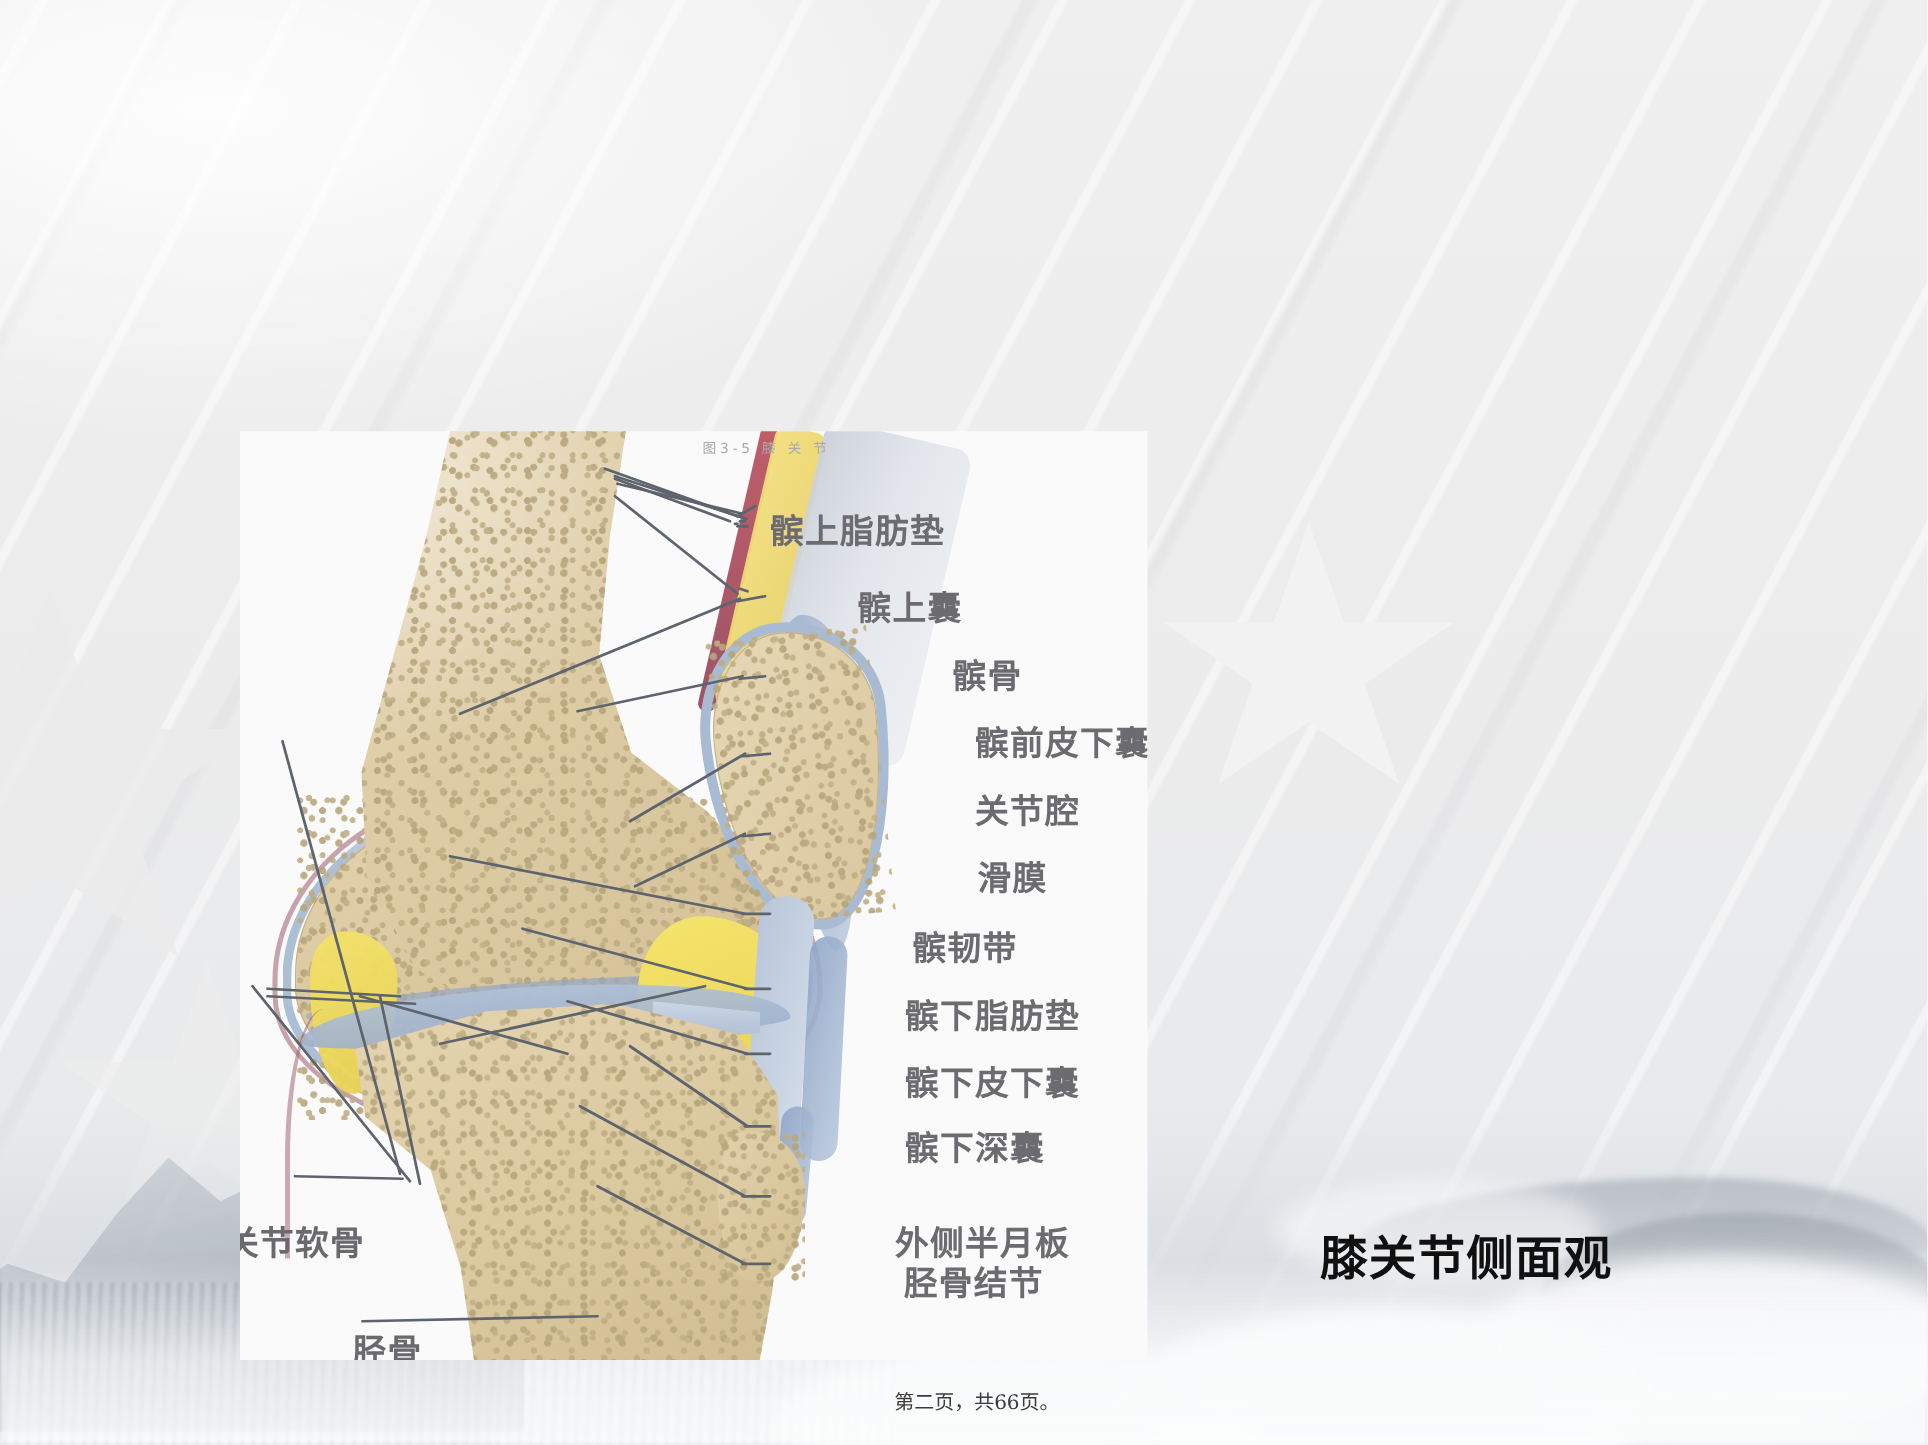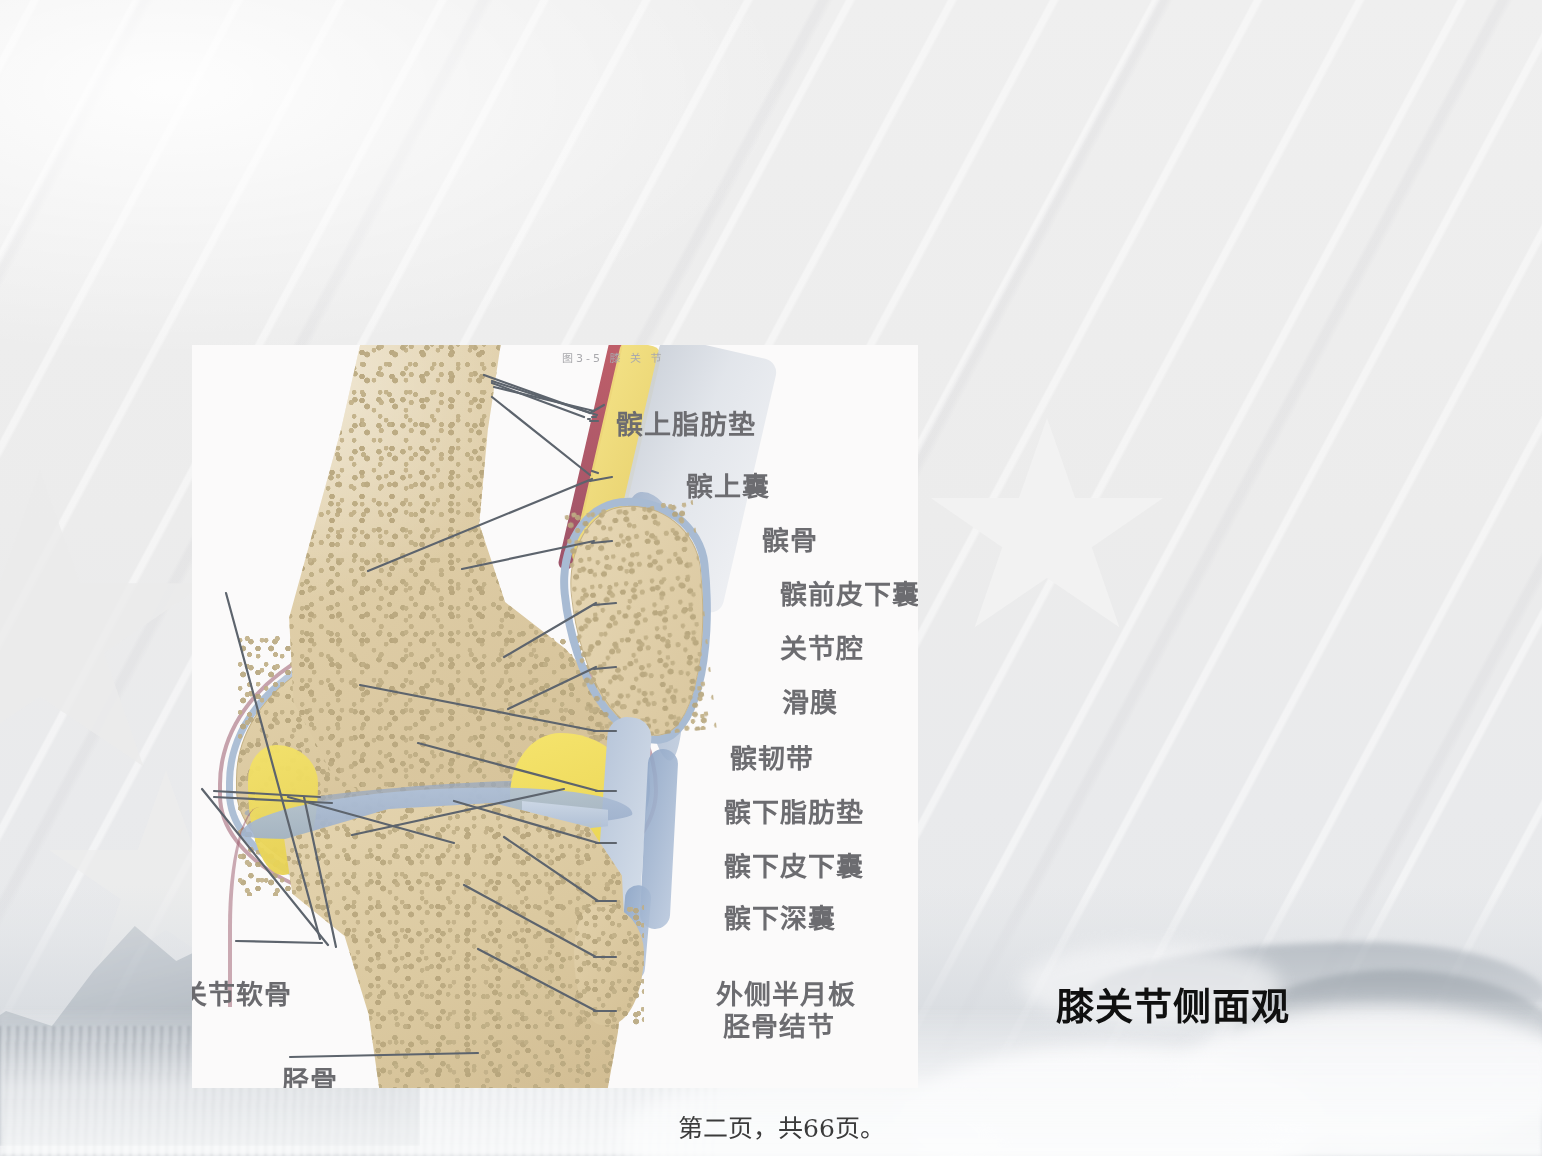--- a/index.html
+++ b/index.html
@@ -429,21 +429,21 @@
     white-space: nowrap;
   }
 
   
   .footer {
     position: absolute;
     left: 0; right: 0;
     top: 1108px;
     text-align: center;
     font-family: "DejaVu Serif", "Liberation Serif", serif;
-    font-size: 25px;
+    font-size: 16px;
     color: #3b3b3b;
     padding-left: 21px;
   }
 </style>
 </head>
 <body>
 
 <div id="slide">
 
   <div class="bg-base"></div>

